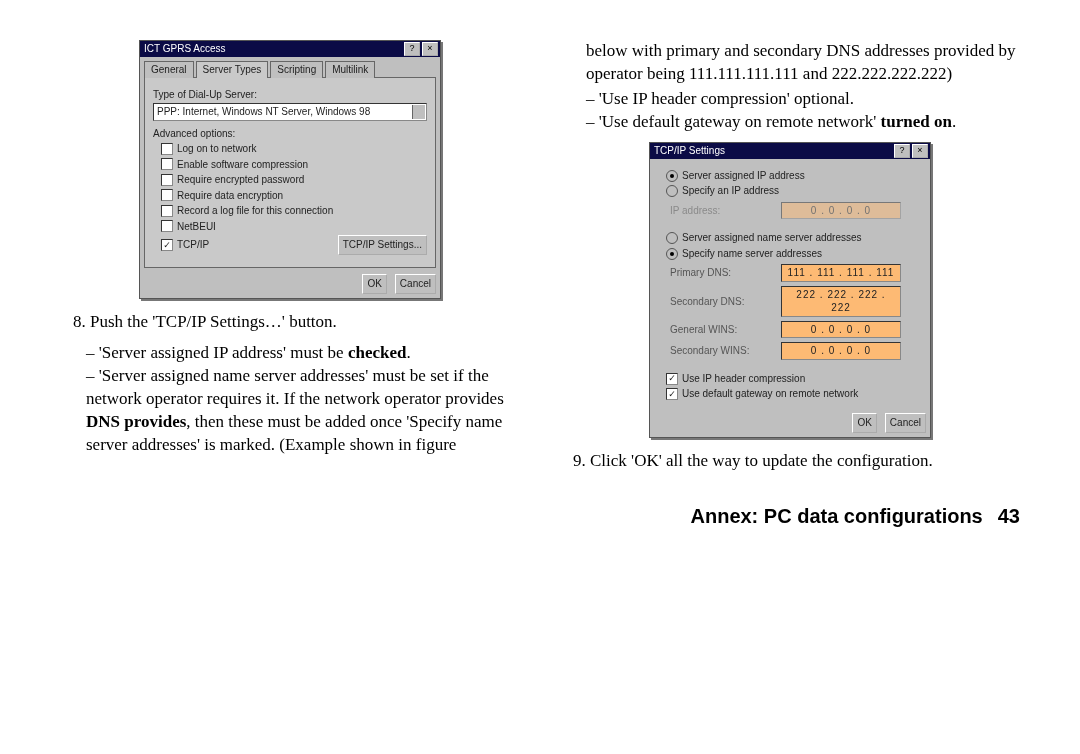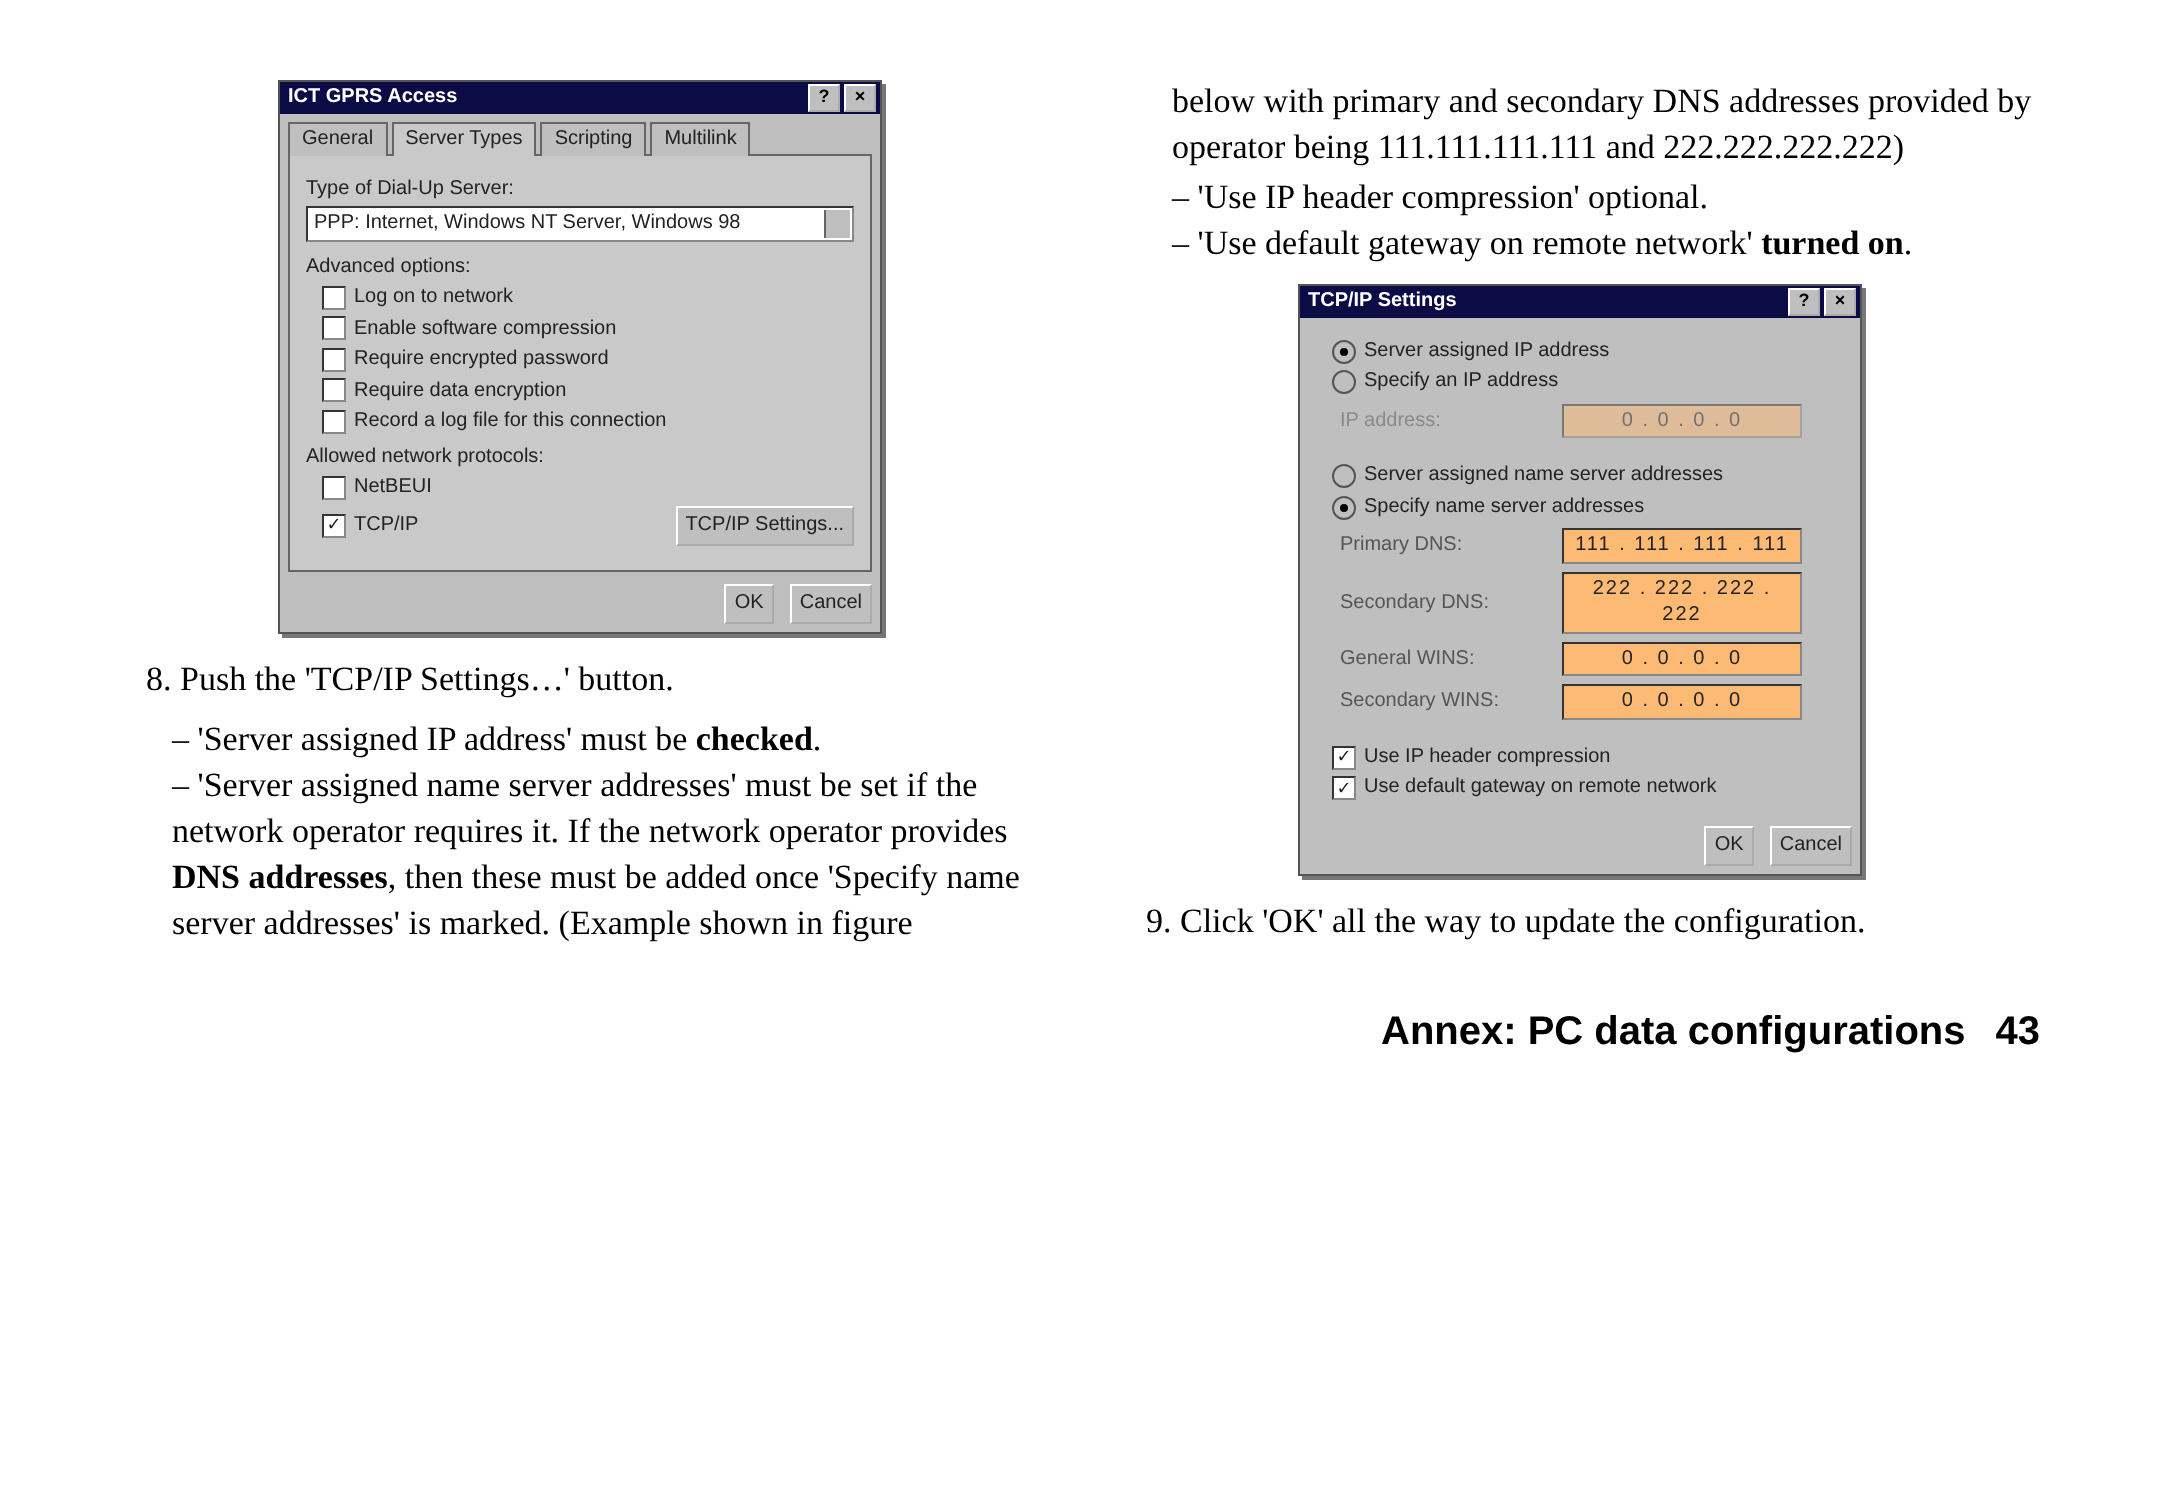--- a/index.html
+++ b/index.html
@@ -10,21 +10,21 @@
   }
   .columns { display:flex; gap:40px; }
   .col   { flex:1; font-size:17px; line-height:1.35; }
   .win {
     background:#bfbfbf; border:1px solid #555; box-shadow:2px 2px 0 #777;
     font-family:Tahoma,Arial,sans-serif; font-size:10px; color:#222;
     margin:0 auto 12px auto;
   }
   .win .titlebar {
     background:#0b0b46; color:#fff; height:16px; line-height:16px;
-    padding:0 2px 0 4px; font-weight:bold; font-size:10px;
+    padding:0 2px 0 4px; font-weight:normal; font-size:10px;
     display:flex; align-items:center;
   }
   .win .titlebar .spacer { flex:1; }
   .tbtn { background:#bfbfbf; color:#000; width:14px; height:12px;
     border:1px outset #fff; margin-left:2px; text-align:center;
     line-height:11px; font-size:9px; }
   .winbody { padding:4px; }
   .tabs { display:flex; gap:2px; margin-bottom:-1px; }
   .tab { background:#bfbfbf; border:1px solid #666; border-bottom:none;
     padding:1px 6px; font-size:10px; }
@@ -97,21 +97,20 @@
             </div>
           <div class="cb">
               <span class="box"></span>
               <span>Require data encryption</span>
             </div>
           <div class="cb">
               <span class="box"></span>
               <span>Record a log file for this connection</span>
             </div>
 
-          <div class="sec">Allowed network protocols:</div>
           <div class="cb">
               <span class="box"></span>
               <span>NetBEUI</span>
             </div>
           <div class="cb" style="align-items:center">
             <span class="box">✓</span>
             <span>TCP/IP</span>
             <span style="flex:1"></span>
             <span class="btn">TCP/IP Settings...</span>
           </div>
@@ -121,21 +120,21 @@
           <span class="btn">Cancel</span>
         </div>
       </div>
     </div>
 
     <ol start="8">
       <li>Push the 'TCP/IP Settings…' button.</li>
     </ol>
     <ul class="dash">
       <li><span>'Server assigned IP address' must be </span><b>checked</b><span>.</span></li>
-      <li><span>'Server assigned name server addresses' must be set if the network operator requires it. If the network operator provides </span><b>DNS addresses</b><span>, then these must be added once 'Specify name server addresses' is marked. (Example shown in figure</span></li>
+      <li><span>'Server assigned name server addresses' must be set if the network operator requires it. If the network operator provides </span><b>DNS provides</b><span>, then these must be added once 'Specify name server addresses' is marked. (Example shown in figure</span></li>
     </ul>
   </div>
 
   <div class="col">
     <div style="padding-left:26px">below with primary and secondary DNS addresses provided by operator being 111.111.111.111 and 222.222.222.222)</div>
     <ul class="dash">
       <li>'Use IP header compression' optional.</li>
       <li><span>'Use default gateway on remote network' </span><b>turned on</b><span>.</span></li>
     </ul>
 

